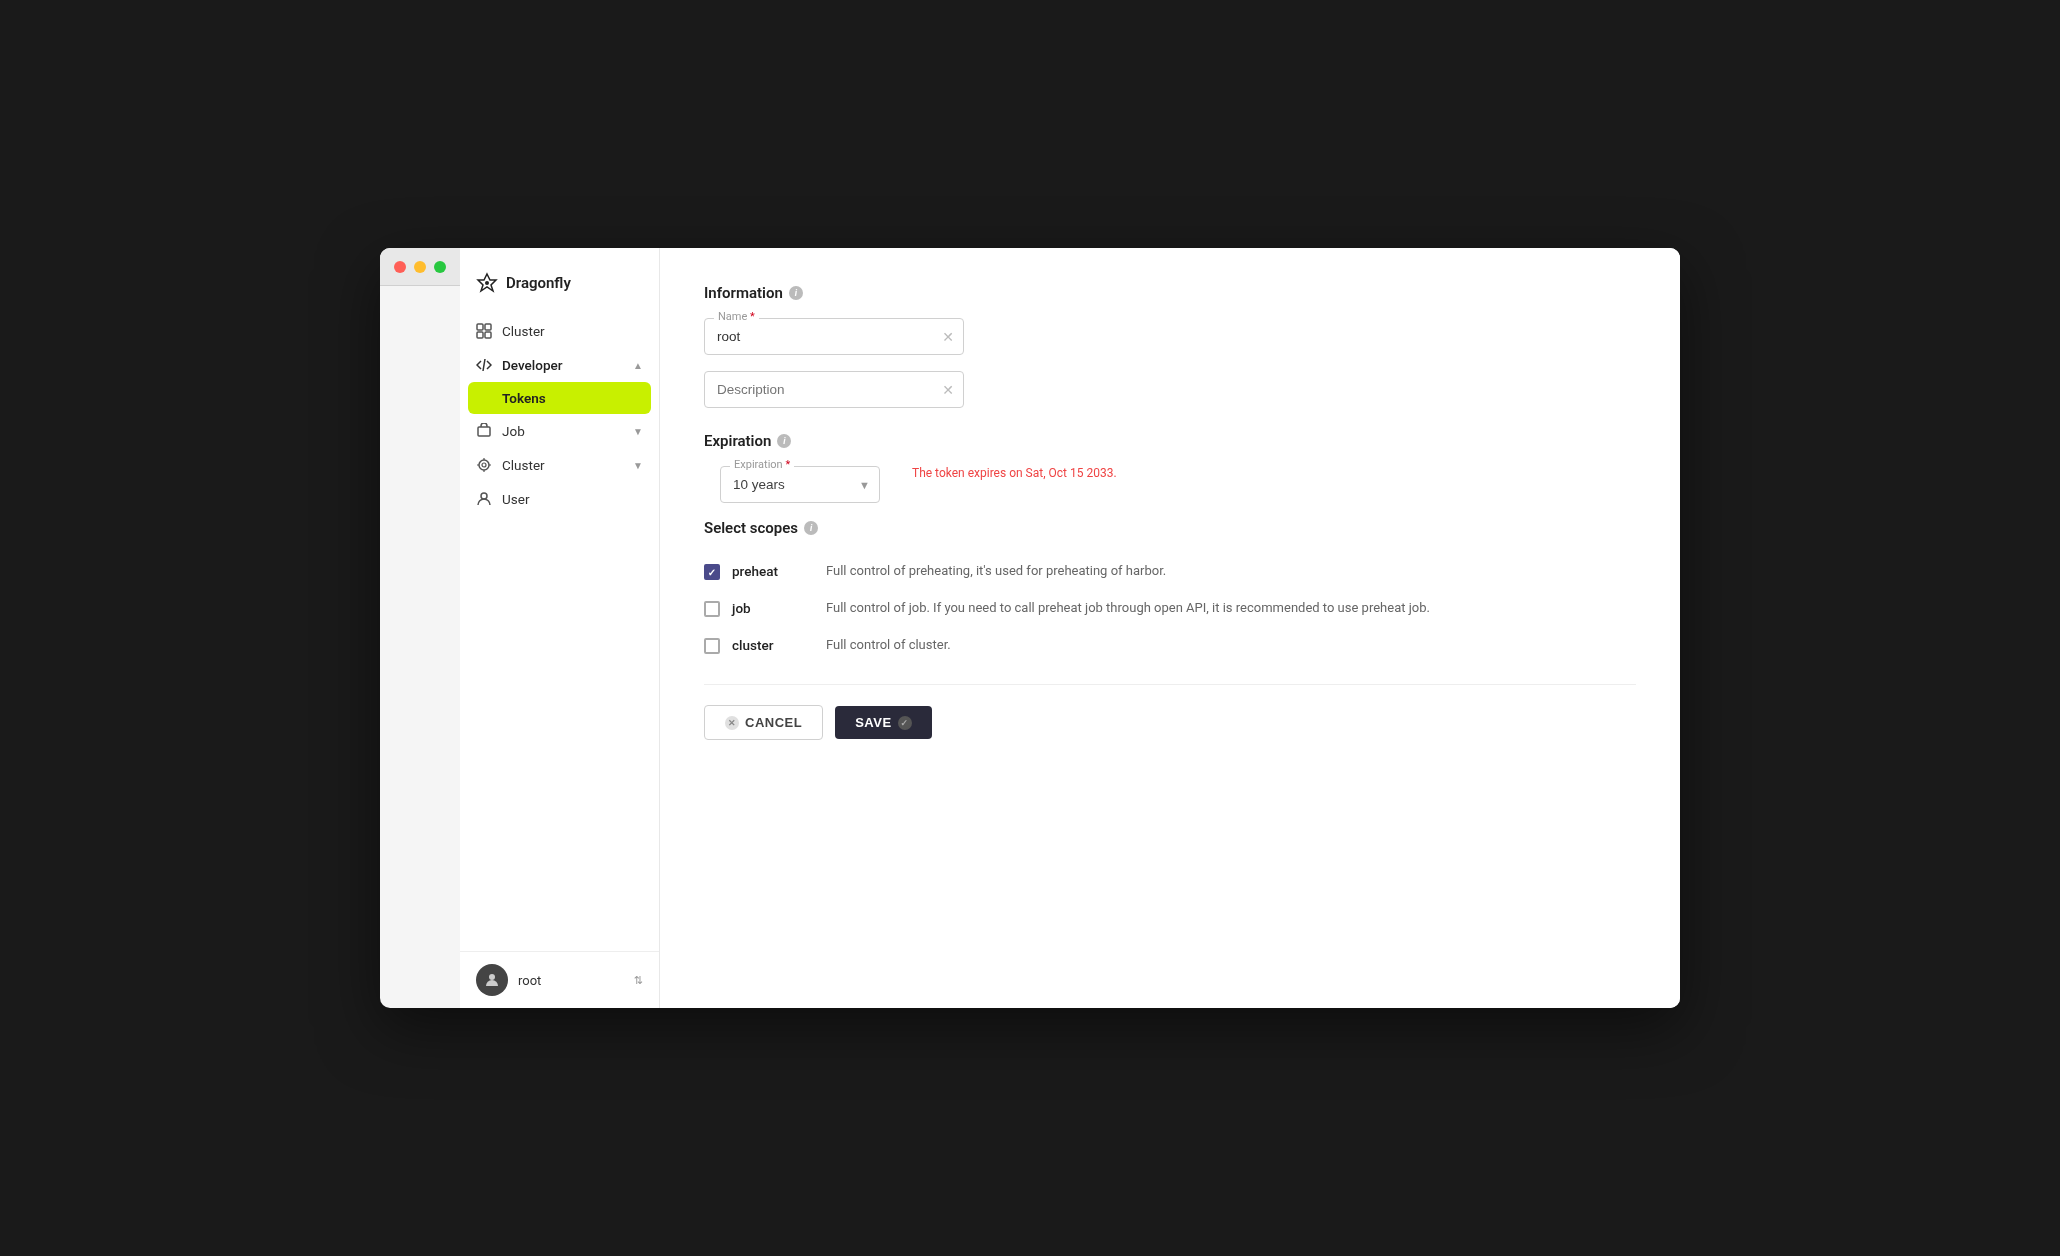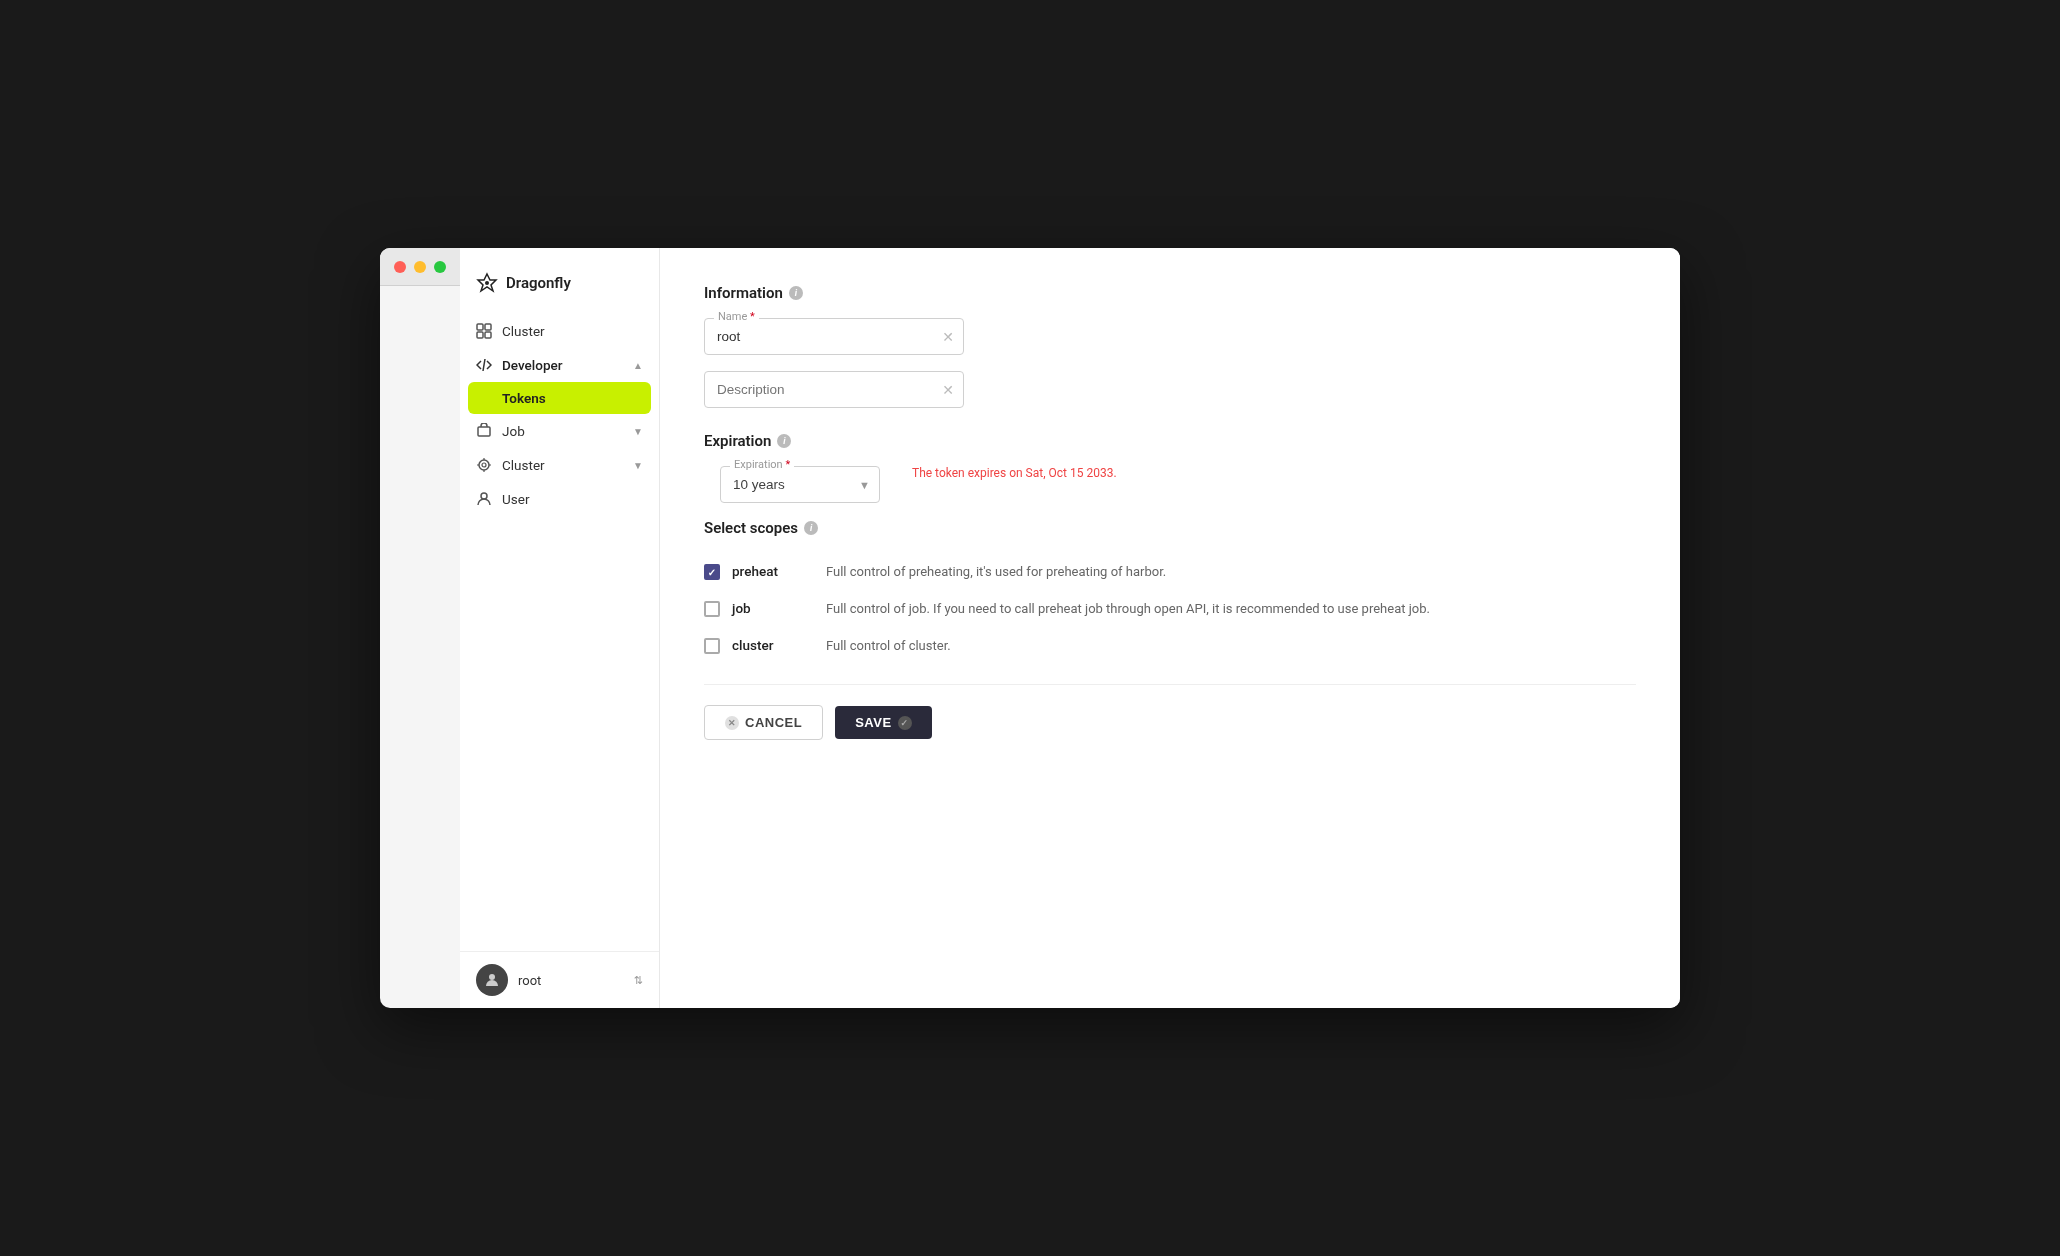--- a/index.html
+++ b/index.html
@@ -267,21 +267,21 @@
     .scope-checkbox.checked {
       background: #4a4a8a;
       border-color: #4a4a8a;
     }
     .scope-checkbox.checked::after {
       content: '✓';
       color: #fff;
       font-size: 10px;
       font-weight: bold;
     }
-    .scope-info { display: flex; align-items: flex-end; gap: 14px; }
+    .scope-info { display: flex; align-items: flex-start; gap: 14px; }
     .scope-name {
       font-size: 13.5px;
       font-weight: 500;
       color: #222;
       min-width: 80px;
     }
     .scope-desc {
       font-size: 13px;
       color: #666;
     }

